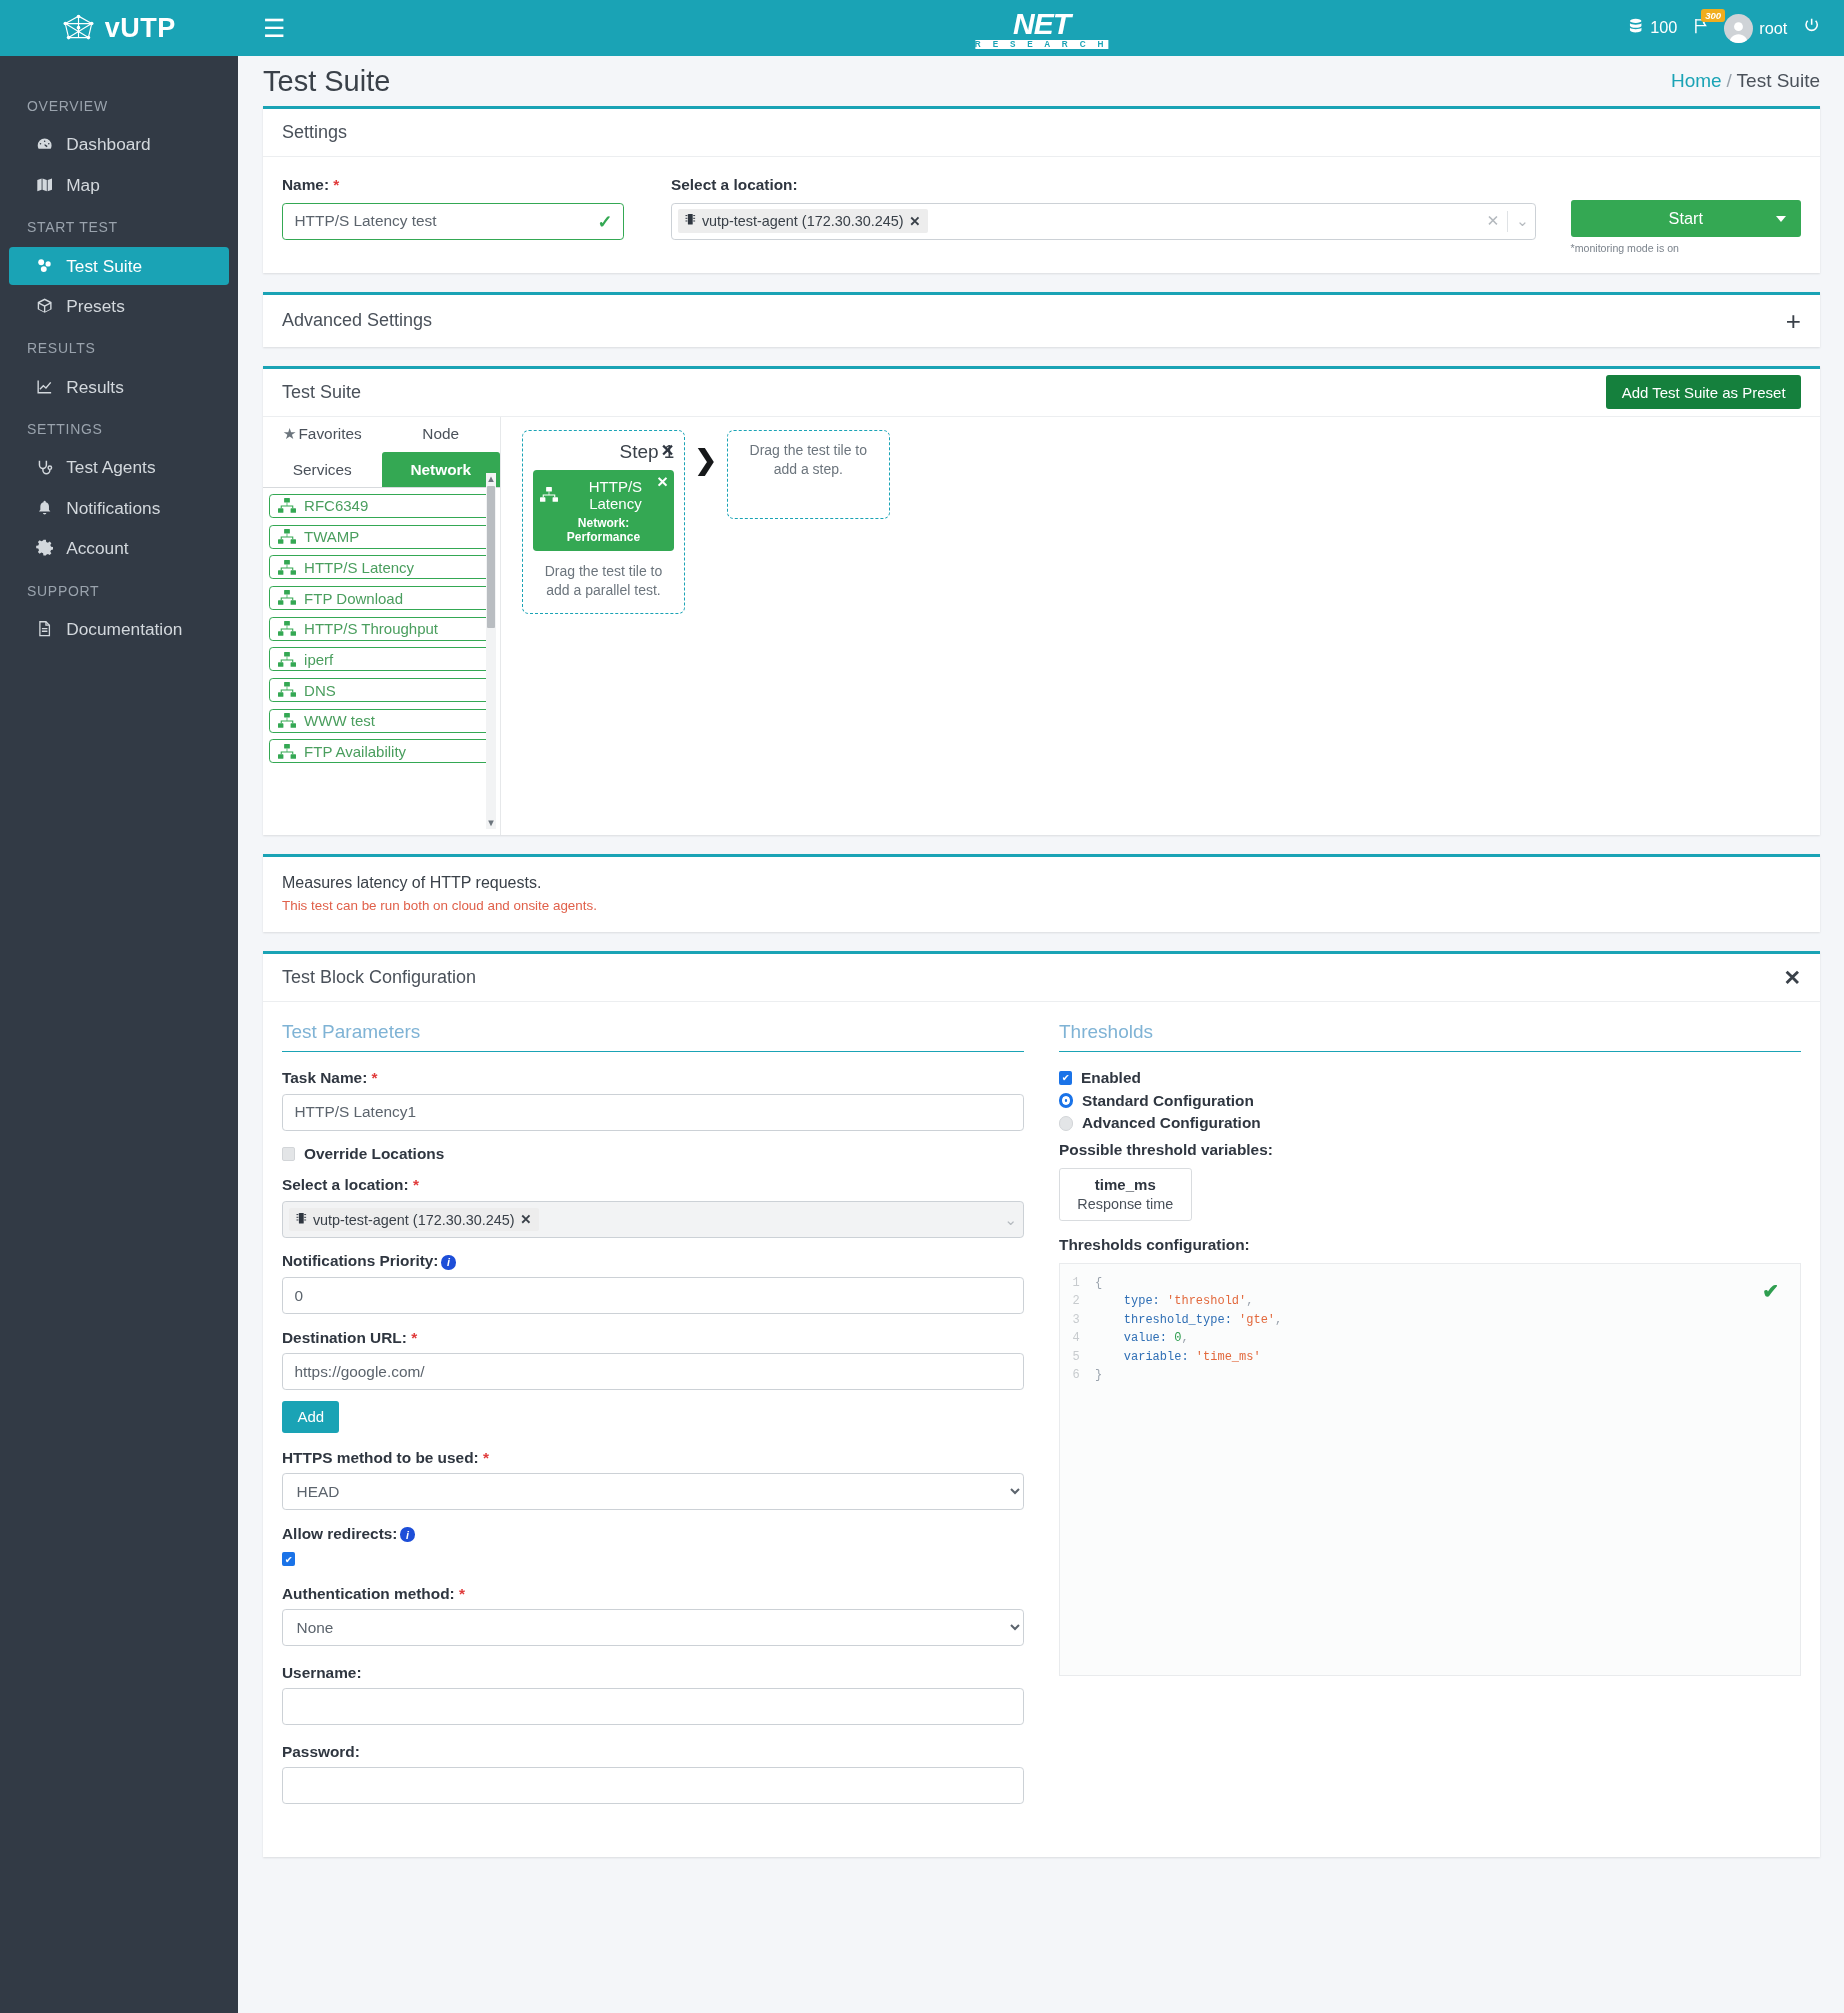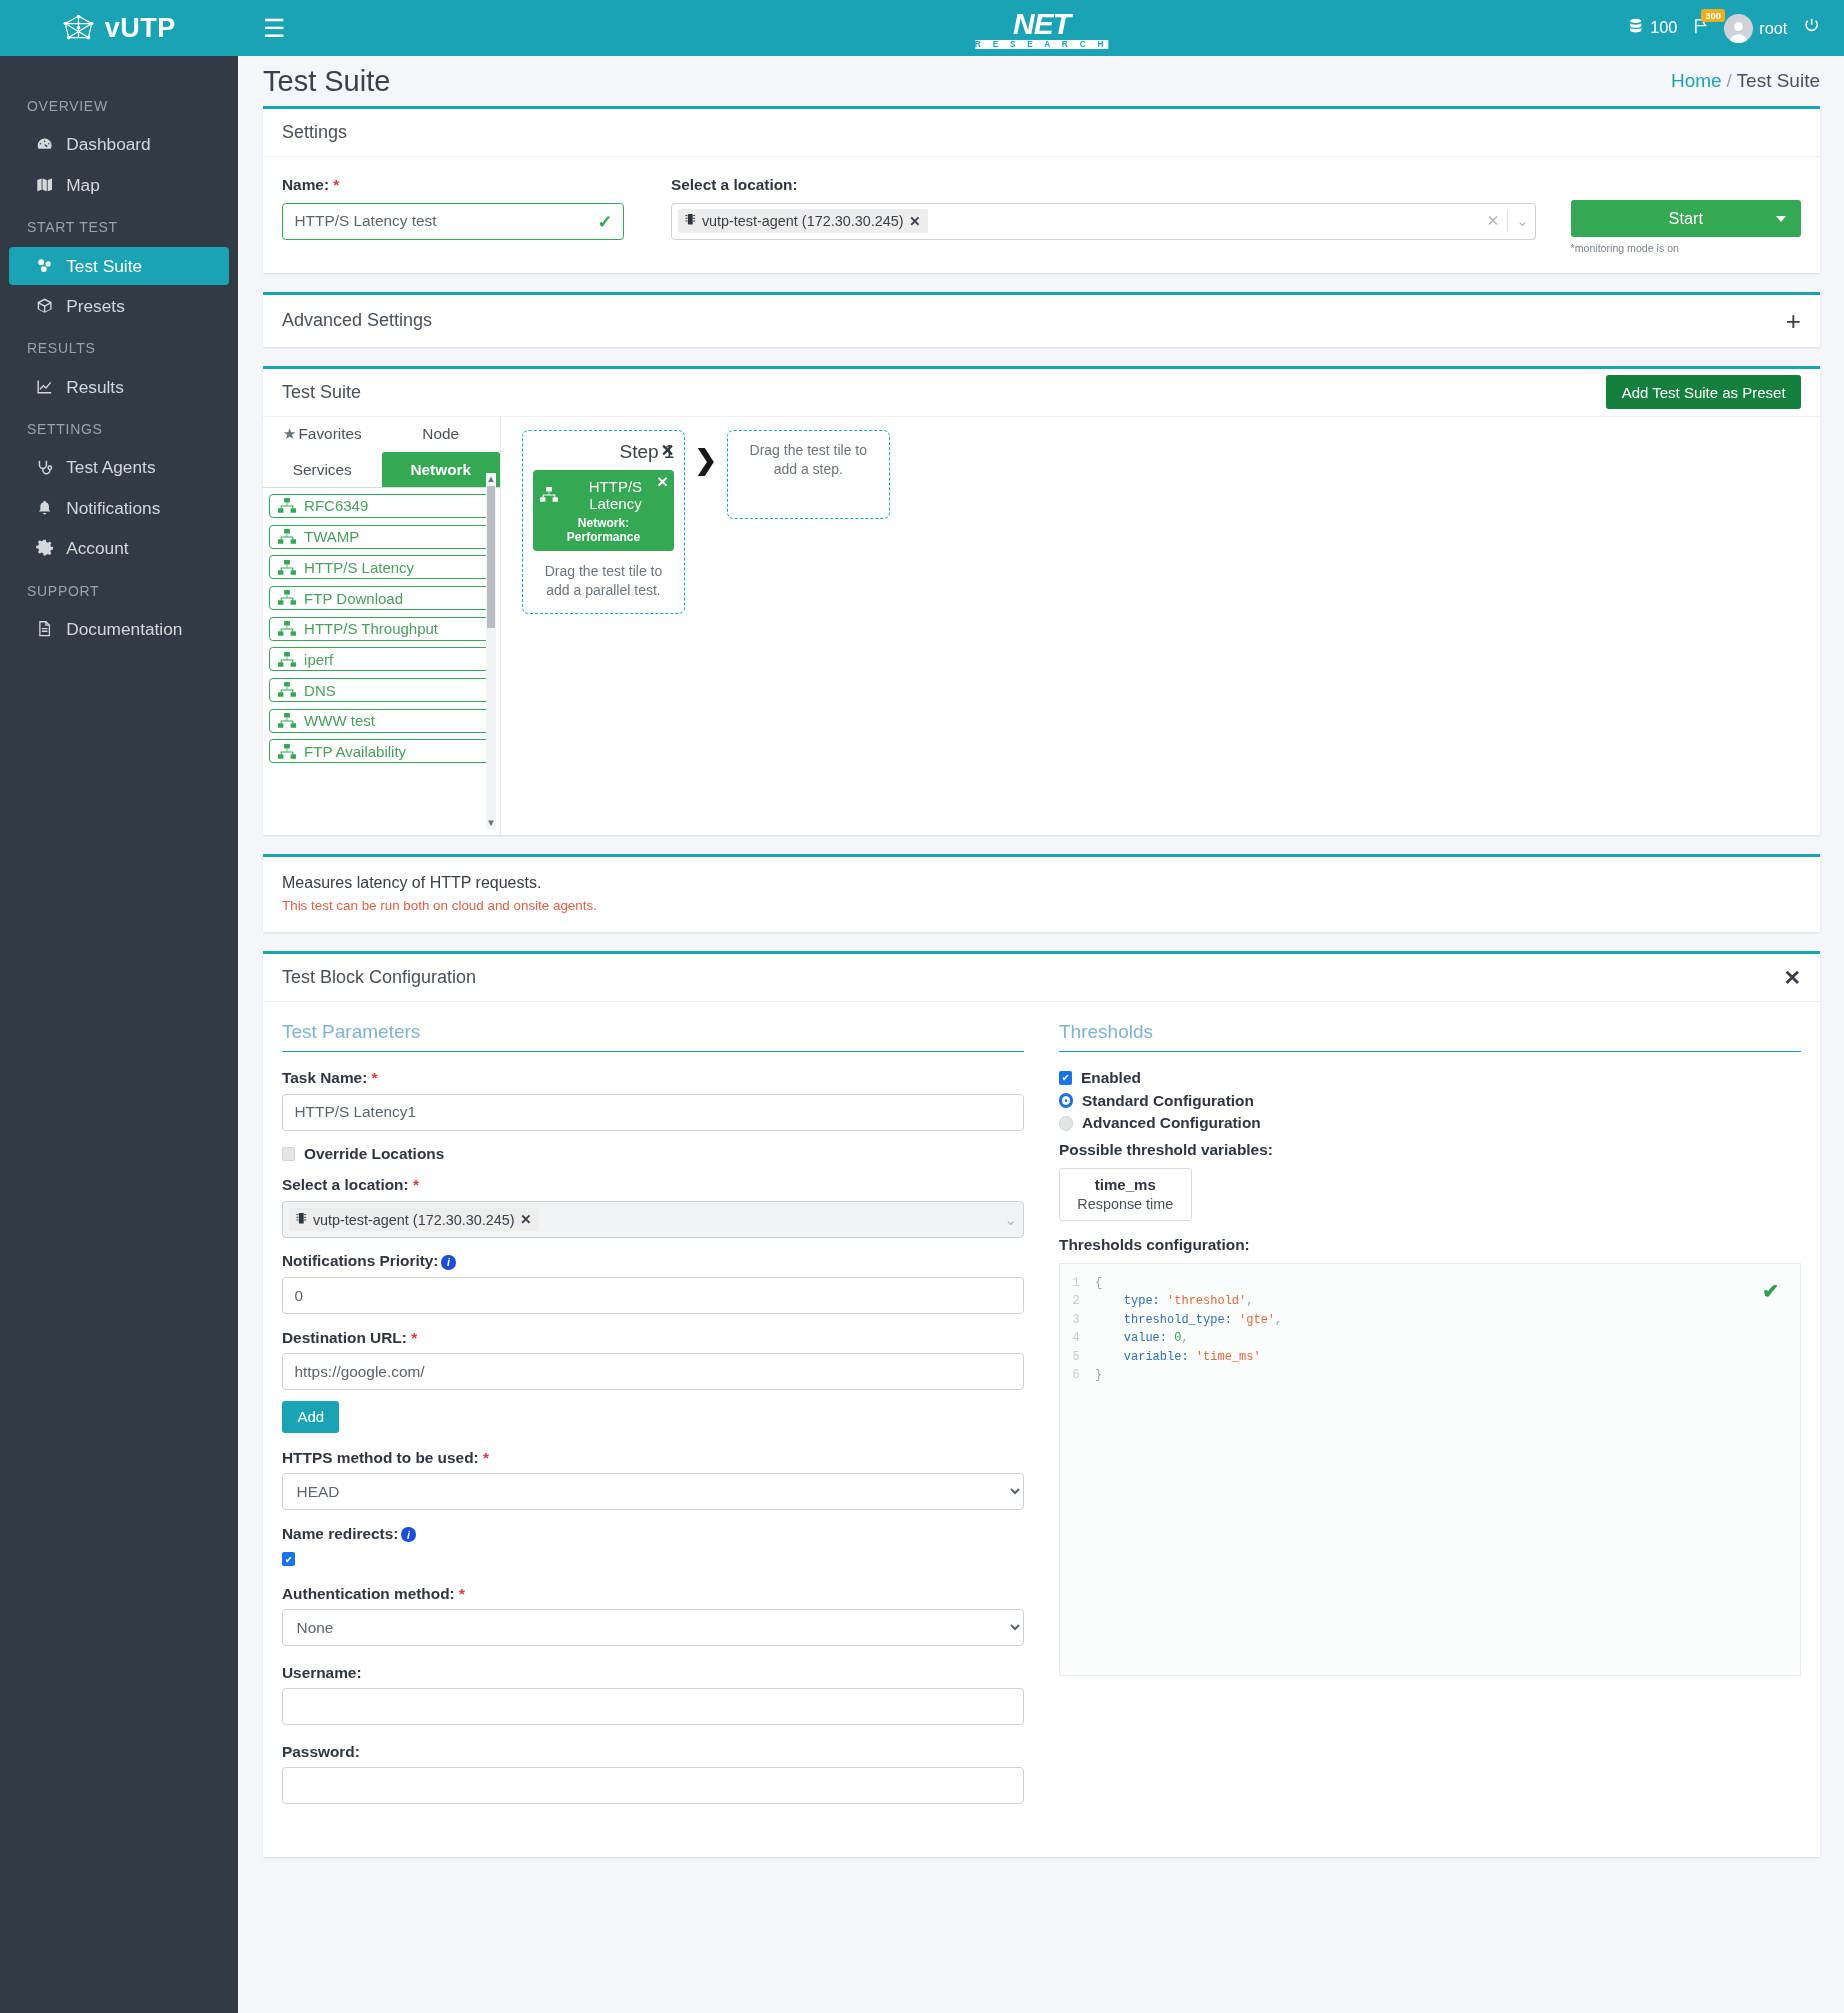--- a/index.html
+++ b/index.html
@@ -64,21 +64,21 @@
   }
   .topbar-right {
     margin-left: auto; display: flex; align-items: center; gap: 15.4px;
     font-size: 16.3px;
   }
   .topbar-right .chip { display: flex; align-items: center; gap: 6.7px; cursor: pointer; }
   .flag-wrap { position: relative; display: flex; align-items: center; }
   .flag-badge {
     position: absolute; left: 8.6px; top: -8.6px;
     background: #f0ad1e; color: #fff; font-size: 9.6px; font-weight: bold;
-    border-radius: 2.9px; padding: 1px 3.8px; line-height: 1.2;
+    border-radius: 2.9px; padding: 1px 3.8px; line-height: 1.2; font-style: italic;
   }
   .avatar {
     width: 29px; height: 29px; border-radius: 50%; background: #cfd3d7;
     display: flex; align-items: flex-end; justify-content: center; overflow: hidden;
   }
   .avatar svg { width: 25px; height: 25px; }
 
   
   #pagehead {
     height: 50px; display: flex; align-items: center;
@@ -721,21 +721,21 @@
             </div>
 
             <div class="frm-row" style="margin-top:15.4px">
               <div class="lbl"><span>HTTPS method to be used:</span> <span class="req">*</span></div>
               <select class="sel">
                 <option>HEAD</option>
               </select>
             </div>
 
             <div class="frm-row">
-              <div class="lbl"><span>Name redirects:</span><span class="info-i">i</span></div>
+              <div class="lbl"><span>Allow redirects:</span><span class="info-i">i</span></div>
               <span class="cb on">✔</span>
             </div>
 
             <div class="frm-row" style="margin-top:17.3px">
               <div class="lbl"><span>Authentication method:</span> <span class="req">*</span></div>
               <select class="sel">
                 <option>None</option>
               </select>
             </div>
 

